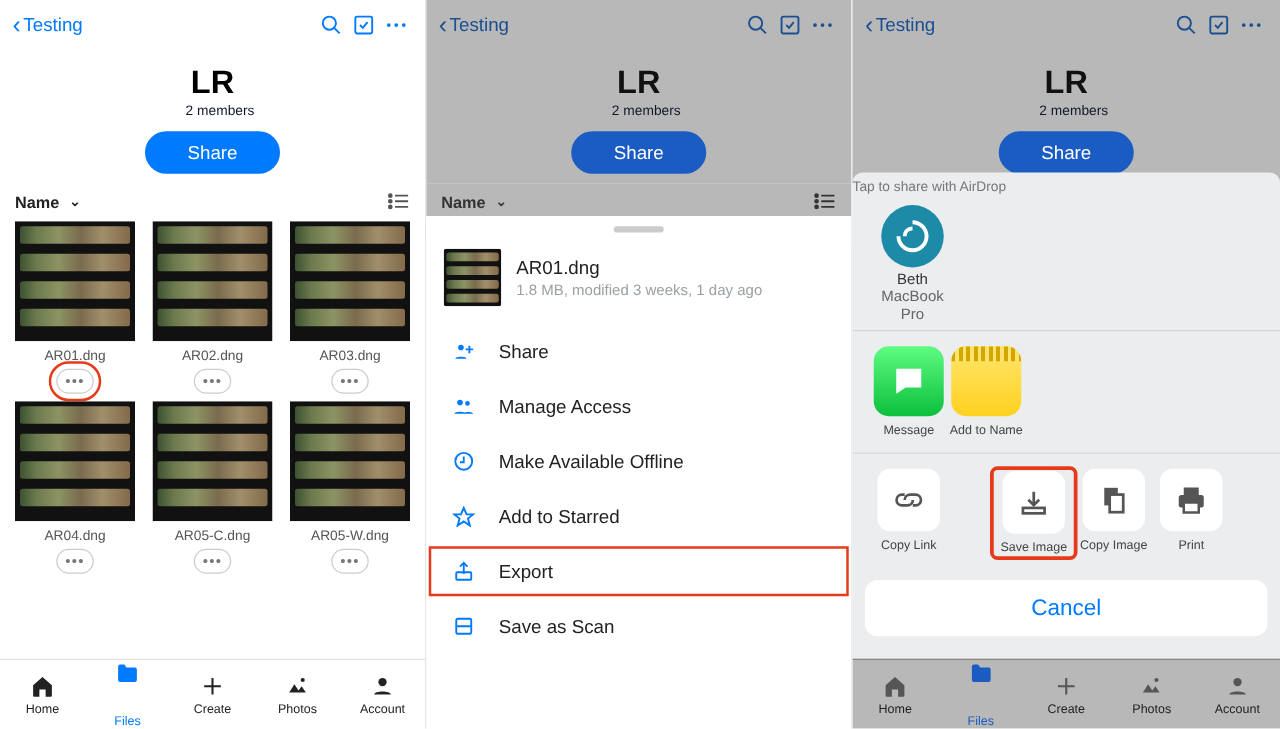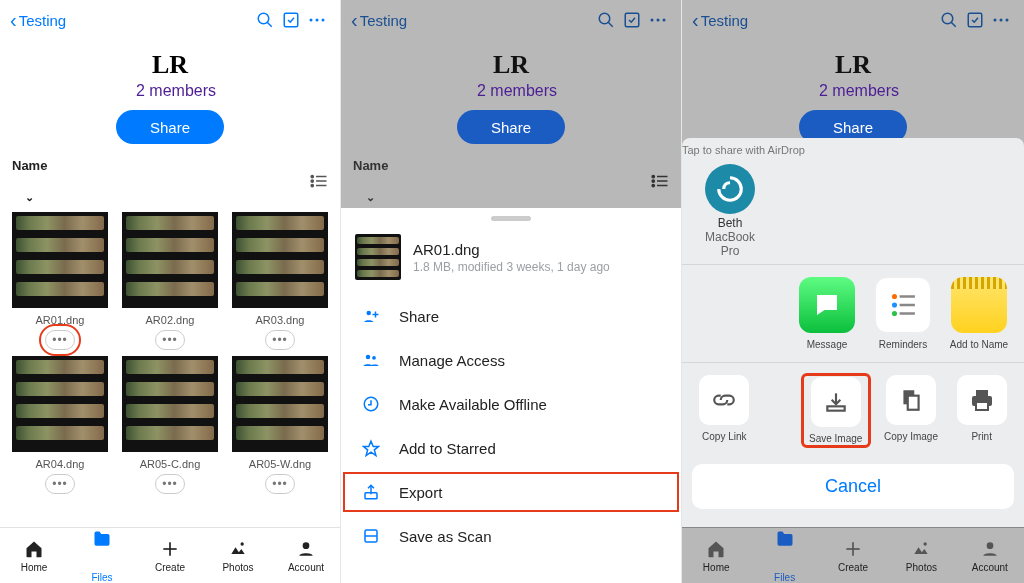--- a/index.html
+++ b/index.html
@@ -15,30 +15,30 @@
   .nav .back { color: #007aff; font-size: 15px; display: flex; align-items: center; gap: 2px; cursor: pointer; }
   .nav.dim .back { color: #1a4f91; }
   .nav .grow { flex: 1; }
   .nav .act { width: 26px; display: flex; justify-content: center; color: #007aff; cursor: pointer; }
   .nav.dim .act { color: #1a4f91; }
   .chev { font-size: 20px; line-height: 1; }
 
   
   .hdr { text-align: center; padding: 10px 0 8px; background: #fff; }
   .hdr.dim { background: #b8b8b8; }
-  .hdr .title { font-size: 26px; font-weight: 700; color: #000; font-family: Liberation Serif, serif; }
+  .hdr .title { font-size: 26px; font-weight: 700; color: #000; }
   .hdr.dim .title { color: #111; }
-  .hdr .sub { font-size: 16px; color: #4c1d95; margin-top: 2px; margin-left: 12px; }
+  .hdr .sub { font-size: 11px; color: #0f172a; margin-top: 2px; margin-left: 12px; }
   .hdr .share { margin: 10px auto 0; width: 108px; height: 34px; border-radius: 17px; background: #007aff; color: #fff; display: flex; align-items: center; justify-content: center; font-size: 15px; font-weight: 500; cursor: pointer; }
   .hdr.dim .share { background: #1b5cc2; }
 
   
   .sortrow { display: flex; align-items: center; padding: 6px 12px 4px; background:#fff; }
   .sortrow.dim { background:#b8b8b8; }
-  .sortrow .label { font-size: 13px; font-weight: 600; color: #222; display: flex; align-items: center; gap: 18px; cursor: pointer; flex-direction: column; }
+  .sortrow .label { font-size: 13px; font-weight: 600; color: #222; display: flex; align-items: center; gap: 8px; cursor: pointer; }
   .sortrow .grow { flex: 1; }
   .sortrow .view { color: #555; cursor: pointer; }
   .sortrow.dim .label,.sortrow.dim .view{ color:#333; }
 
   
   .grid { padding: 4px 12px; display: grid; grid-template-columns: repeat(3, 1fr); gap: 6px 14px; }
   .cell { text-align: center; }
   .thumb { width: 96px; height: 96px; margin: 0 auto; position: relative; overflow: hidden; }
   .bar { position: absolute; left:4px; right:4px; height:14px; background: linear-gradient(90deg,#3d5232,#6c7a4e 15%,#8d9363 35%,#7a6b4e 55%,#a18f6b 75%,#836a4a); border-radius:2px; }
   .bar.b1{top:4px}.bar.b2{top:26px}.bar.b3{top:48px}.bar.b4{top:70px}
@@ -73,21 +73,21 @@
   .mitem.hl{outline:2px solid #e63b1a; outline-offset:-4px;}
 
   
   .dimblock{background:#b8b8b8;}
   .sharesheet{position:absolute; bottom:56px; left:0; right:0; background:#ecedef; border-top-left-radius:8px;border-top-right-radius:8px;}
   .sharesheet .caption{text-align:left;font-size:11px;color:#777;padding:6px 0 4px;}
   .airdrop{padding:4px 12px 6px; border-bottom:1px solid #d5d6d8;}
   .adrow{display:flex;gap:10px;}
   .adcell{text-align:center;font-size:12px;color:#666; width:72px;}
   .adcirc{width:50px;height:50px;border-radius:50%;background:#1d8aa8;margin:0 auto 2px;display:flex;align-items:center;justify-content:center;color:#fff;}
-  .apps,.ops{display:flex;gap:14px;padding:12px 14px;justify-content:flex-end;}
+  .apps,.ops{display:flex;padding:12px 14px;}
   .apps{border-bottom:1px solid #d5d6d8;}
   .appcell,.opcell{width:62px;text-align:center;font-size:10px;color:#444;}
   .appicon{width:56px;height:56px;border-radius:12px;margin:0 auto 6px;display:flex;align-items:center;justify-content:center;overflow:hidden;}
   .opicon{width:50px;height:50px;border-radius:10px;background:#fff;margin:0 auto 6px;display:flex;align-items:center;justify-content:center;}
   .ops .hlwrap{outline:3px solid #e63b1a;outline-offset:-1px;padding:2px;border-radius:4px;margin-left:36px;}
   .cancel{margin:6px 10px 18px;background:#fff;border-radius:10px;padding:12px;text-align:center;color:#007aff;font-size:18px;font-weight:500;cursor:pointer;}
 
   svg{display:block;}
 </style>
 </head>
@@ -459,33 +459,20 @@
     <div class="apps">
       <div class="appcell">
         <div class="appicon" style="background:linear-gradient(#5efc82,#0bbf3c)">
             <svg width="30" height="30" viewBox="0 0 24 24" fill="#fff">
               <path d="M4 4h16v12H10l-6 4z"></path>
             </svg>
           </div>
         <span>Message</span>
       </div>
       <div class="appcell">
-        <div class="appicon" style="background:#fff;border:1px solid #eee">
-            <svg width="34" height="34" viewBox="0 0 40 40">
-              <circle cx="10" cy="10" r="3" fill="#ff6a00"></circle>
-              <line x1="16" y1="10" x2="34" y2="10" stroke="#888" stroke-width="3"></line>
-              <circle cx="10" cy="20" r="3" fill="#1e90ff"></circle>
-              <line x1="16" y1="20" x2="34" y2="20" stroke="#888" stroke-width="3"></line>
-              <circle cx="10" cy="30" r="3" fill="#2bc24a"></circle>
-              <line x1="16" y1="30" x2="34" y2="30" stroke="#888" stroke-width="3"></line>
-            </svg>
-          </div>
-        <span>Reminders</span>
-      </div>
-      <div class="appcell">
         <div class="appicon" style="background:linear-gradient(#ffe46b,#ffd21f);position:relative">
             <div style="position:absolute;top:0;left:0;right:0;height:12px;background:repeating-linear-gradient(90deg,#d6a600 0 3px,#ffe46b 3px 6px)"></div>
           </div>
         <span>Add to Name</span>
       </div>
     </div>
 
     <div class="ops">
       <div class="opcell">
         <div class="opicon">

